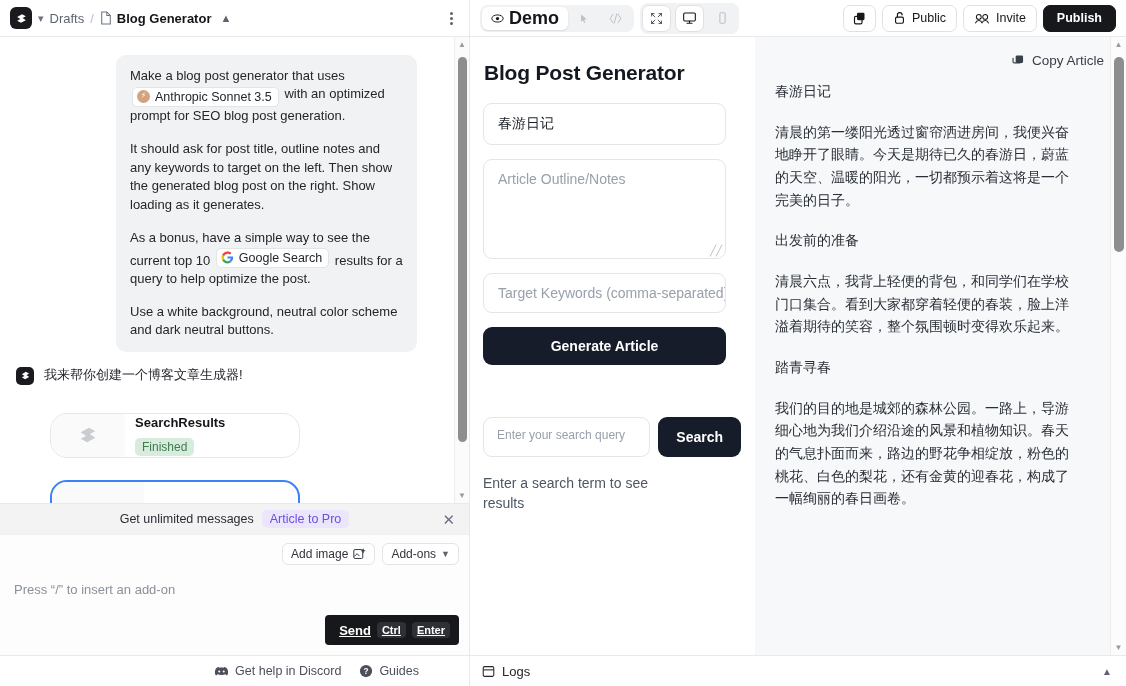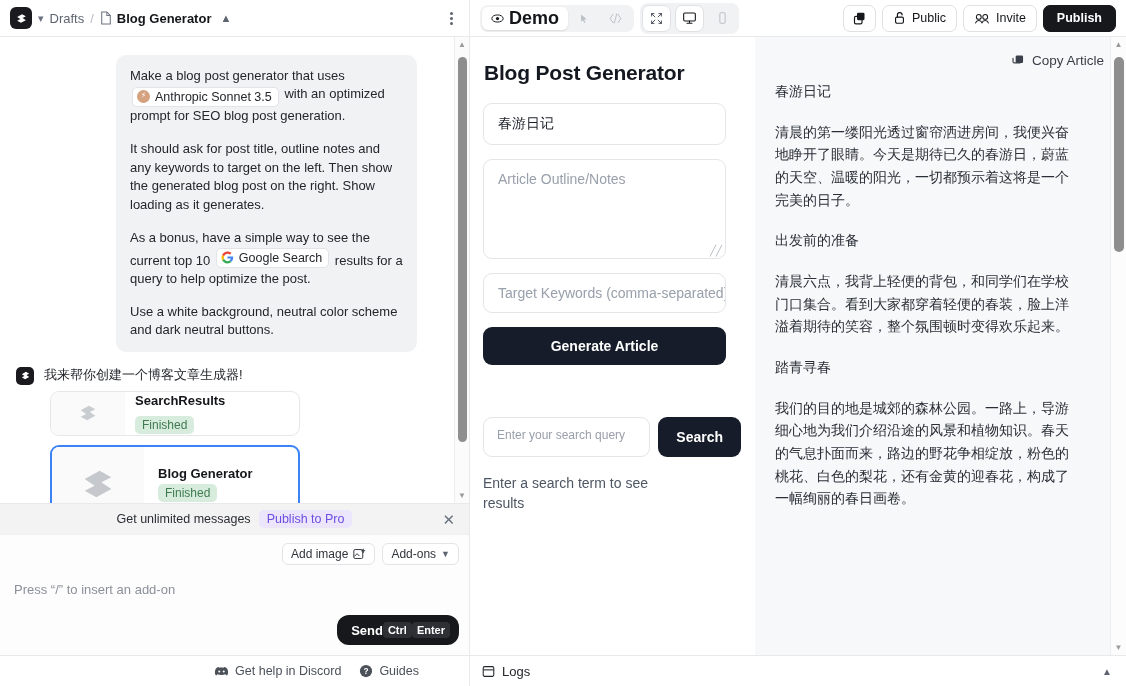--- a/index.html
+++ b/index.html
@@ -106,22 +106,22 @@
 
   .msg-bot { display:flex; gap:10px; align-items:flex-start; padding: 4px 0 0 6px; }
   .bot-ava {
     width:18px;height:18px;border-radius:5px;background:#1b1b1f;flex:0 0 18px;
     display:flex;align-items:center;justify-content:center;margin-top:1px;
   }
   .bot-text { font-size: 13px; color:#23262b; }
 
   .cards { padding: 6px 0 0 40px; }
   .card {
-    border:1px solid #e6e7ea; border-radius:9px; background:#fff;
-    display:flex; align-items:center; margin-bottom: 9px; overflow:hidden;
+    border:1px solid #e6e7ea; border-radius:17px; background:#fff;
+    display:flex; align-items:center; margin-bottom: 9px; overflow:hidden;margin-top:22px;
   }
   .card.small { height: 45px; width: 250px; }
   .card.selected { border:2px solid #3b82f6; height: 78px; width: 250px; }
   .card-thumb {
     width: 74px; height:100%; background:#fafafa;
     display:flex; align-items:center; justify-content:center; flex:0 0 74px;
   }
   .card.selected .card-thumb { width: 92px; flex:0 0 92px; }
   .card-body { display:flex; align-items:center; gap:8px; padding: 0 10px; flex-wrap: wrap; }
   .card.selected .card-body { display:block; padding-left: 14px; }
@@ -152,22 +152,22 @@
   .promo .x { position:absolute; right:14px; color:#6b7280; cursor:pointer; font-size:15px; line-height:1;}
   .composer { background:#fdfdfd; padding: 8px 10px 10px 10px; border-top: 1px solid #f0f0f1; }
   .comp-row { display:flex; justify-content:flex-end; gap:7px; }
   .sbtn {
     height:22px; display:flex;align-items:center;gap:5px; padding:0 8px;
     border:1px solid #e2e4e8; border-radius:6px; background:#fff; font-size:12px;color:#2f343b;cursor:pointer;
   }
   .comp-placeholder { color:#8b9099; font-size:13px; padding: 17px 4px 0 4px; }
   .send-row { display:flex; justify-content:flex-end; margin-top: 18px; }
   .sendbtn {
-    background:#17181c; color:#fff; border-radius:12px; height:30px; display:flex;
-    align-items:center; padding: 0 9px 0 14px; font-size:13px; font-weight:700; cursor:pointer;
+    background:#17181c; color:#fff; border-radius:4px; height:30px; display:flex;
+    align-items:center; gap:6px; padding: 0 9px 0 14px; font-size:13px; font-weight:700; cursor:pointer;text-decoration:underline;
   }
   .kbd { background:#2e3035; border-radius:4px; padding: 2px 5px; font-size:11px; font-weight:700; }
 
   .footerbar {
     height: 31px; border-top:1px solid #e9e9ec; display:flex; align-items:center;
     justify-content:flex-end; gap:18px; padding-right: 50px; background:#fff;
   }
   .foot-link { display:flex; align-items:center; gap:6px; font-size:12.5px; color:#4b5059; cursor:pointer; }
 
   
@@ -394,21 +394,21 @@
 
         <div class="vsb">
           <div class="arr">▲</div>
           <div class="thumb" style="top:20px;height:385px;"></div>
           <div class="arr bot">▼</div>
         </div>
       </div>
 
       <div class="promo">
         <span>Get unlimited messages</span>
-        <span class="pill">Publish to Pro</span>
+        <span class="pill">Article to Pro</span>
         <span class="x">✕</span>
       </div>
 
       <div class="composer">
         <div class="comp-row">
           <div class="sbtn">
             <span>Add image</span>
             <svg width="13" height="12" viewBox="0 0 16 14">
               <rect x="1" y="1.5" width="11" height="11" rx="1.6" fill="none" stroke="#2f343b" stroke-width="1.2"></rect>
               <path d="M1.6 10 L5 6.6 L8 9.6" fill="none" stroke="#2f343b" stroke-width="1.2"></path>

